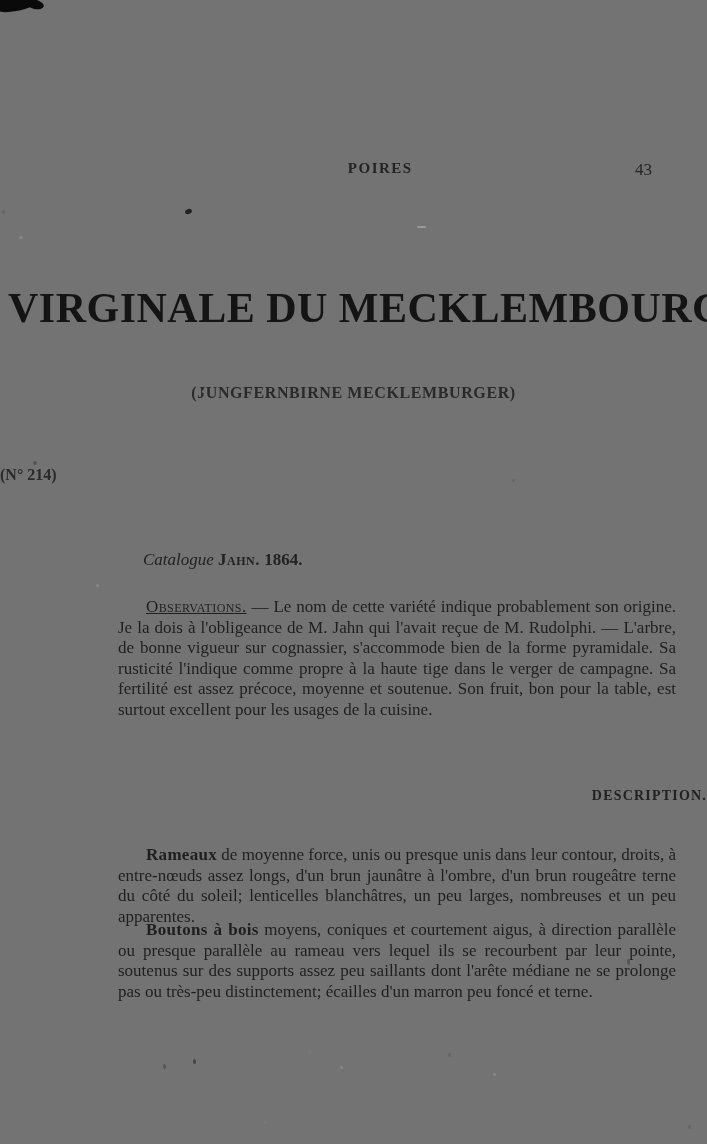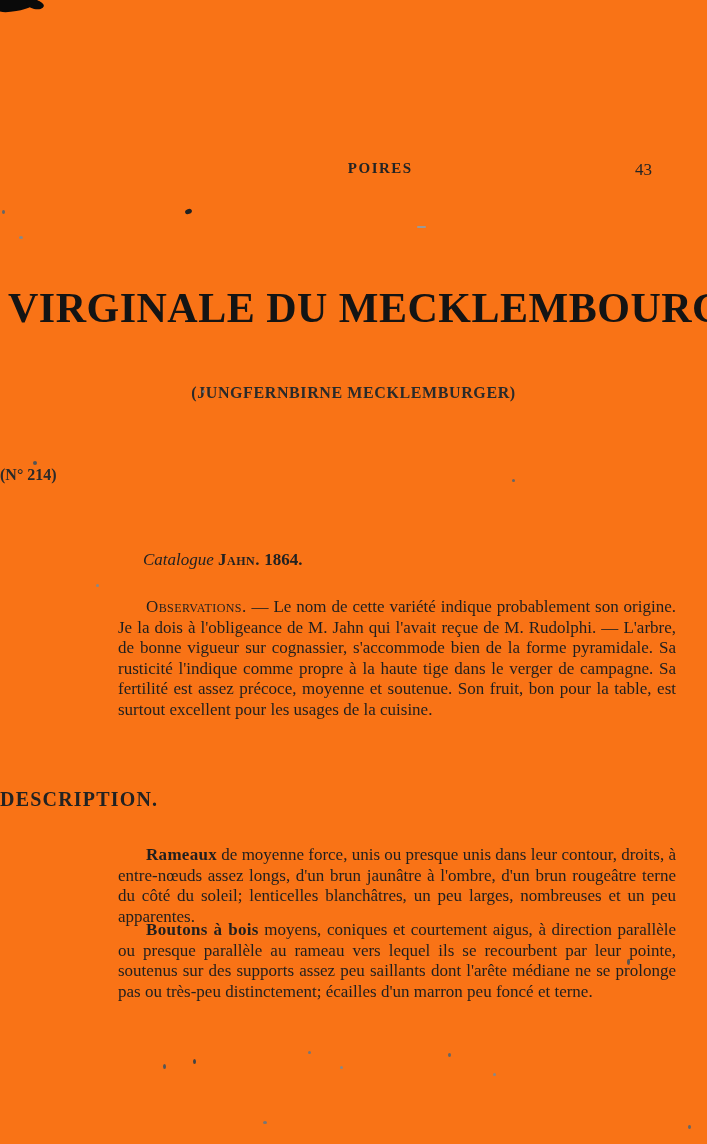--- a/index.html
+++ b/index.html
@@ -1,20 +1,20 @@
 <!DOCTYPE html>
 <html lang="fr"><head>
 <meta charset="utf-8">
 <style>
   html, body { margin: 0; padding: 0; background: #ffffff; }
   .page {
     position: relative;
     width: 707px;
     height: 1144px;
-    background: #f97316;
+    background: #737373;
     overflow: hidden;
     font-family: "Liberation Serif", "DejaVu Serif", serif;
     color: #1e1e1e;
   }
   
   .header {
     position: absolute;
     left: 118px; top: 160px;
     width: 558px; height: 22px;
   }
@@ -78,28 +78,28 @@
     width: 558px;
     margin: 0;
     font-size: 17px;
     line-height: 20.6px;
     text-align: justify;
     color: #1f1f1f;
   }
   .obs      { top: 597px; text-indent: 28px; }
   .rameaux  { top: 845px; text-indent: 28px; }
   .boutons  { top: 920px; text-indent: 28px; }
-  .obs-lead { font-variant: small-caps; letter-spacing: 0.4px; }
+  .obs-lead { font-variant: small-caps; letter-spacing: 0.4px; text-decoration: underline; }
   .para-lead { font-weight: 700; letter-spacing: 0.3px; }
   .desc-heading {
     position: absolute;
     left: 0; top: 788px;
     width: 707px;
-    text-align: left;
-    font-size: 20px;
+    text-align: right;
+    font-size: 14px;
     font-weight: 700;
     letter-spacing: 1.2px;
     color: #222;
   }
   
   .speck { position: absolute; border-radius: 50%; }
   .blotch1 {
     position: absolute; left: -6px; top: -7px;
     width: 44px; height: 18px;
     background: #0a0a0a; border-radius: 45% 55% 60% 40%;

